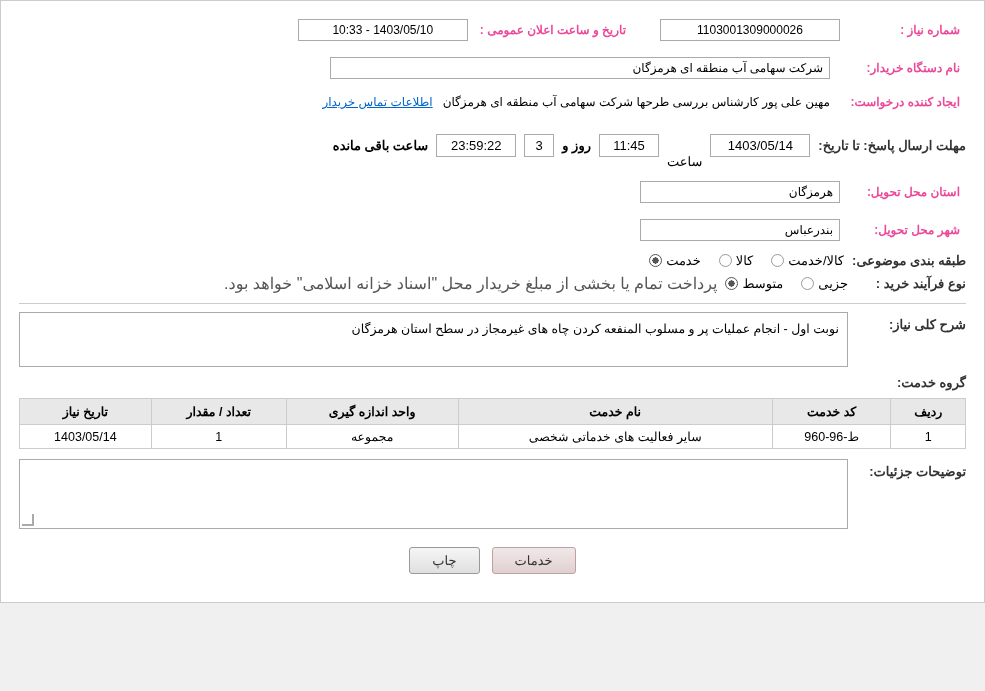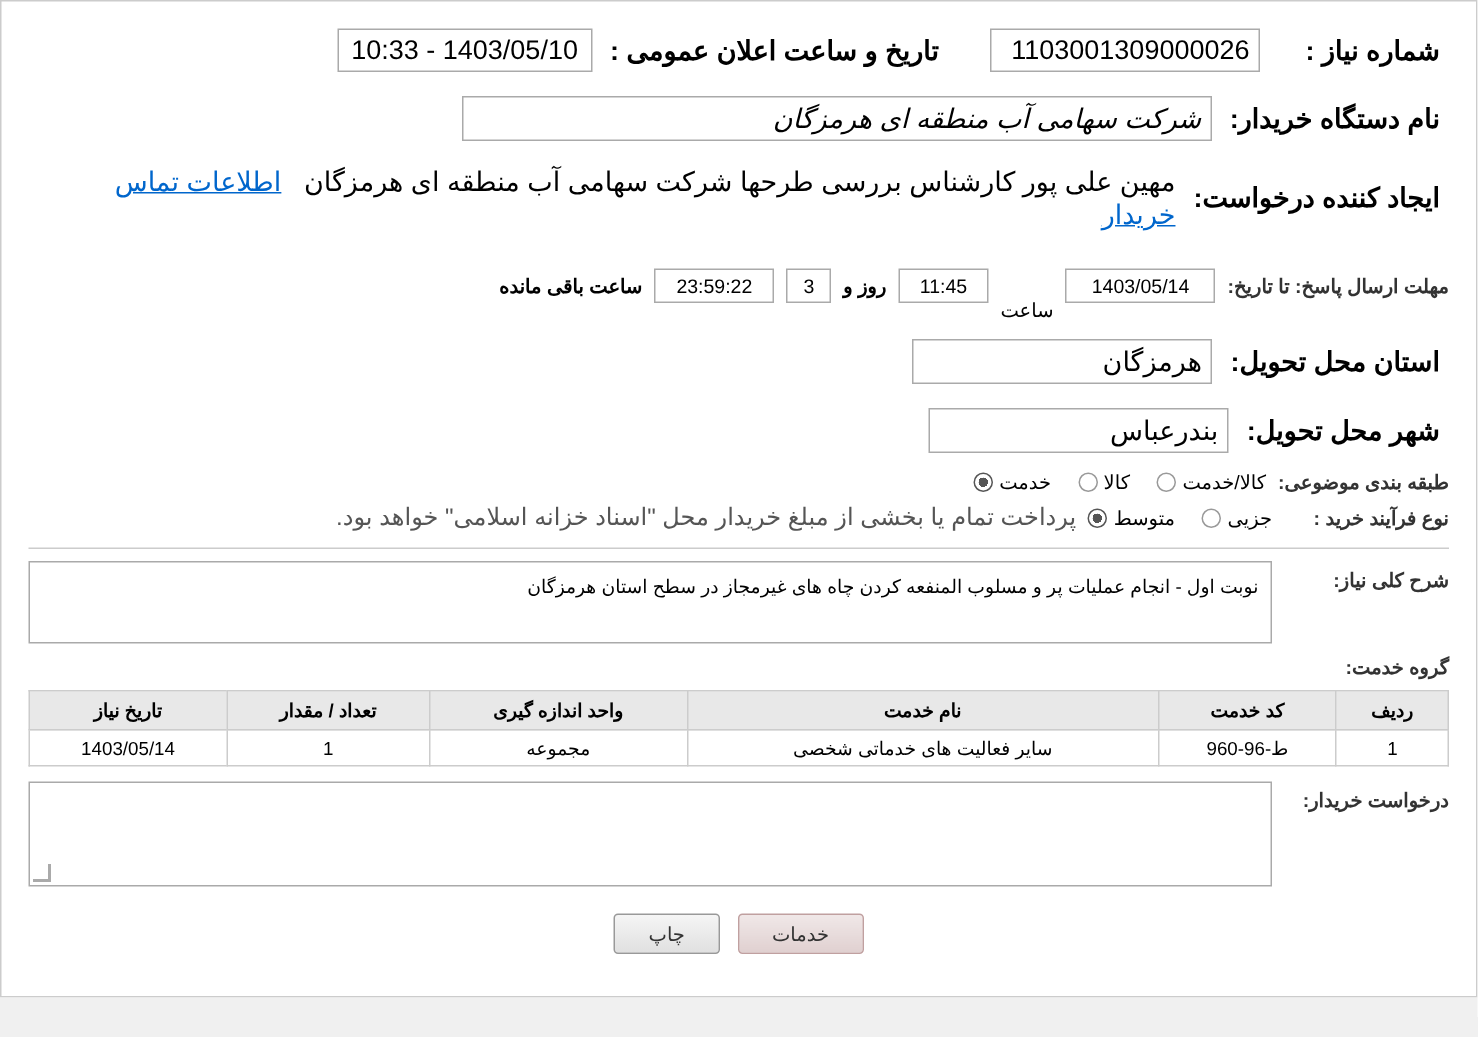--- a/index.html
+++ b/index.html
@@ -28,24 +28,24 @@
     }
     
     .info-table {
       width: 100%;
       border-collapse: collapse;
       margin-bottom: 8px;
     }
     .info-table td {
       padding: 4px 6px;
       vertical-align: middle;
-      font-size: 18px;
+      font-size: 12px;
     }
     .label-cell {
-      color: #000000;
+      color: #ec4899;
       font-weight: bold;
       white-space: nowrap;
       text-align: right;
       width: 120px;
     }
     .value-cell {
       text-align: right;
     }
     .input-box {
       border: 1px solid #aaa;
@@ -212,36 +212,36 @@
 
 
   <div class="content">
 
     <table class="info-table">
       <tbody>
           <tr>
 
         <td class="label-cell">شماره نیاز :</td>
         <td class="value-cell" style="width:200px">
-          <span class="input-box" style="min-width:180px;">1103001309000026</span>
+          <span class="input-box" style="min-width:180px;text-align:center;">1103001309000026</span>
         </td>
         <td class="label-cell" style="text-align:right;padding-right:20px;">تاریخ و ساعت اعلان عمومی :</td>
         <td class="value-cell">
           <span class="date-box" style="min-width:170px;">1403/05/10 - 10:33</span>
         </td>
       </tr>
     </tbody>
       </table>
 
     <table class="info-table">
       <tbody>
           <tr>
         <td class="label-cell" style="width:130px">نام دستگاه خریدار:</td>
         <td class="value-cell">
-          <span class="input-box-wide" style="min-width:500px;font-style:italic;">شرکت سهامی  آب منطقه ای هرمزگان</span>
+          <span class="input-box-wide" style="min-width:500px;">شرکت سهامی  آب منطقه ای هرمزگان</span>
         </td>
       </tr>
     </tbody>
       </table>
 
     <table class="info-table">
       <tbody>
           <tr>
         <td class="label-cell" style="width:130px">ایجاد کننده درخواست:</td>
         <td class="value-cell">
@@ -354,21 +354,21 @@
             <td>ط-96-960</td>
             <td>سایر فعالیت های خدماتی شخصی</td>
             <td>مجموعه</td>
             <td>1</td>
             <td>1403/05/14</td>
           </tr>
         </tbody>
     </table>
 
     <div class="row-flex" style="align-items:flex-start; margin-bottom:14px;">
-      <span class="col-label" style="min-width:110px;padding-top:5px;">درخواست خریدار:</span>
+      <span class="col-label" style="min-width:110px;padding-top:5px;">توضیحات جزئیات:</span>
       <div style="flex:1; position:relative;">
         <div class="buyer-desc-box">
           <div class="resize-handle"></div>
         </div>
       </div>
     </div>
 
     <div class="button-row">
       <button class="btn btn-back">خدمات</button>
       <button class="btn btn-print">چاپ</button>

